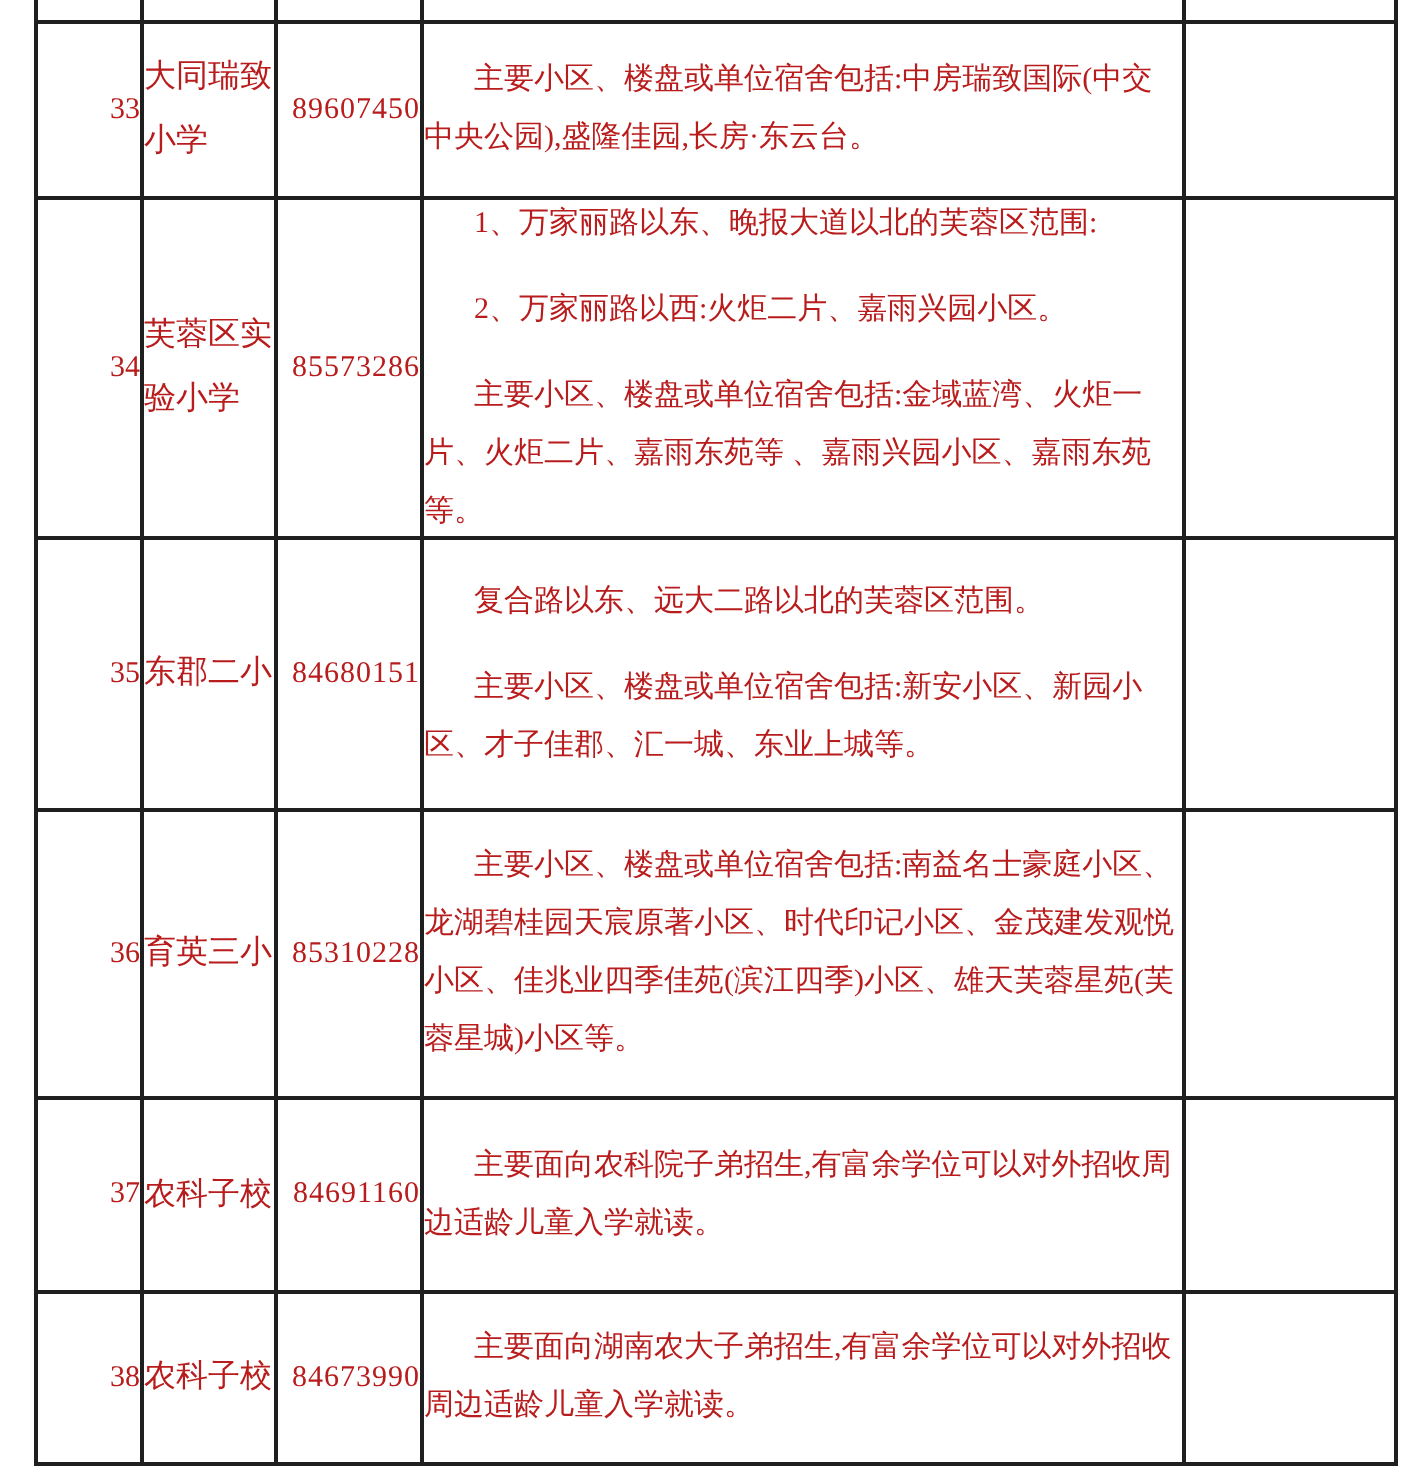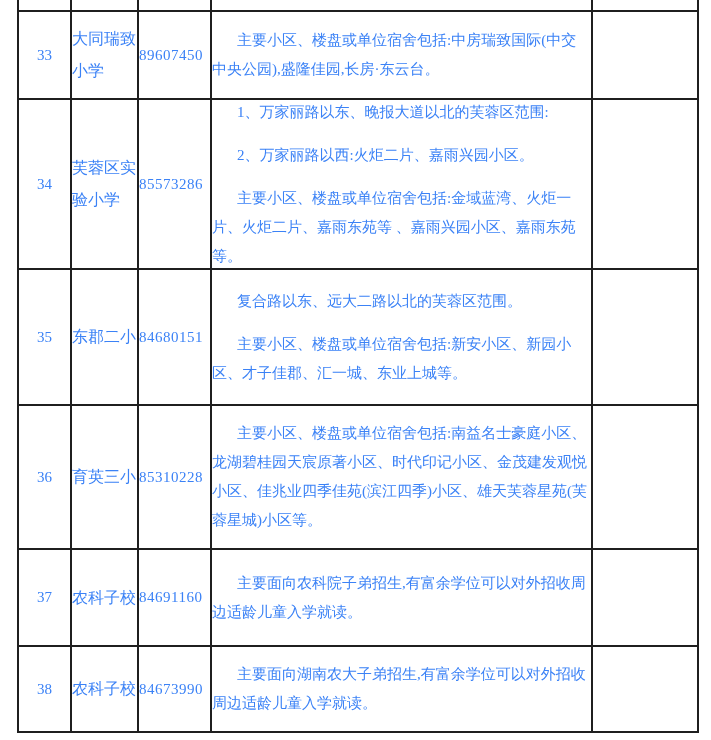--- a/index.html
+++ b/index.html
@@ -19,51 +19,51 @@
     left: 17px;
     top: -20px;
     width: 680px;
     table-layout: fixed;
     border-collapse: collapse;
   }
   table.doc-table td {
     border: 2px solid #1f1f1f;
     padding: 0;
     vertical-align: middle;
-    color: #3b82f6;
+    color: #b91c1c;
     font-family: "Liberation Serif", "DejaVu Serif", serif;
     overflow: hidden;
   }
   col.c-num    { width: 53px; }
   col.c-school { width: 67px; }
   col.c-phone  { width: 73px; }
   col.c-desc   { width: 381px; }
   col.c-remark { width: 106px; }
 
   tr.r-part { height: 30px; }
   tr.r-33 { height: 88px; }
   tr.r-34 { height: 170px; }
   tr.r-35 { height: 136px; }
   tr.r-36 { height: 144px; }
   tr.r-37 { height: 97px; }
   tr.r-38 { height: 86px; }
 
   td.num {
-    text-align: center;
+    text-align: right;
     font-size: 15px;
   }
   td.school {
     padding: 2px 3px;
     font-size: 16px;
     line-height: 32px;
     text-align: left;
     word-break: break-all;
   }
   td.phone {
-    text-align: left;
+    text-align: right;
     font-size: 15px;
     letter-spacing: 0.5px;
   }
   td.desc { padding: 0 4px; }
   td.desc .cellbox {
     display: flex;
     flex-direction: column;
     justify-content: center;
     overflow: hidden;
   }

